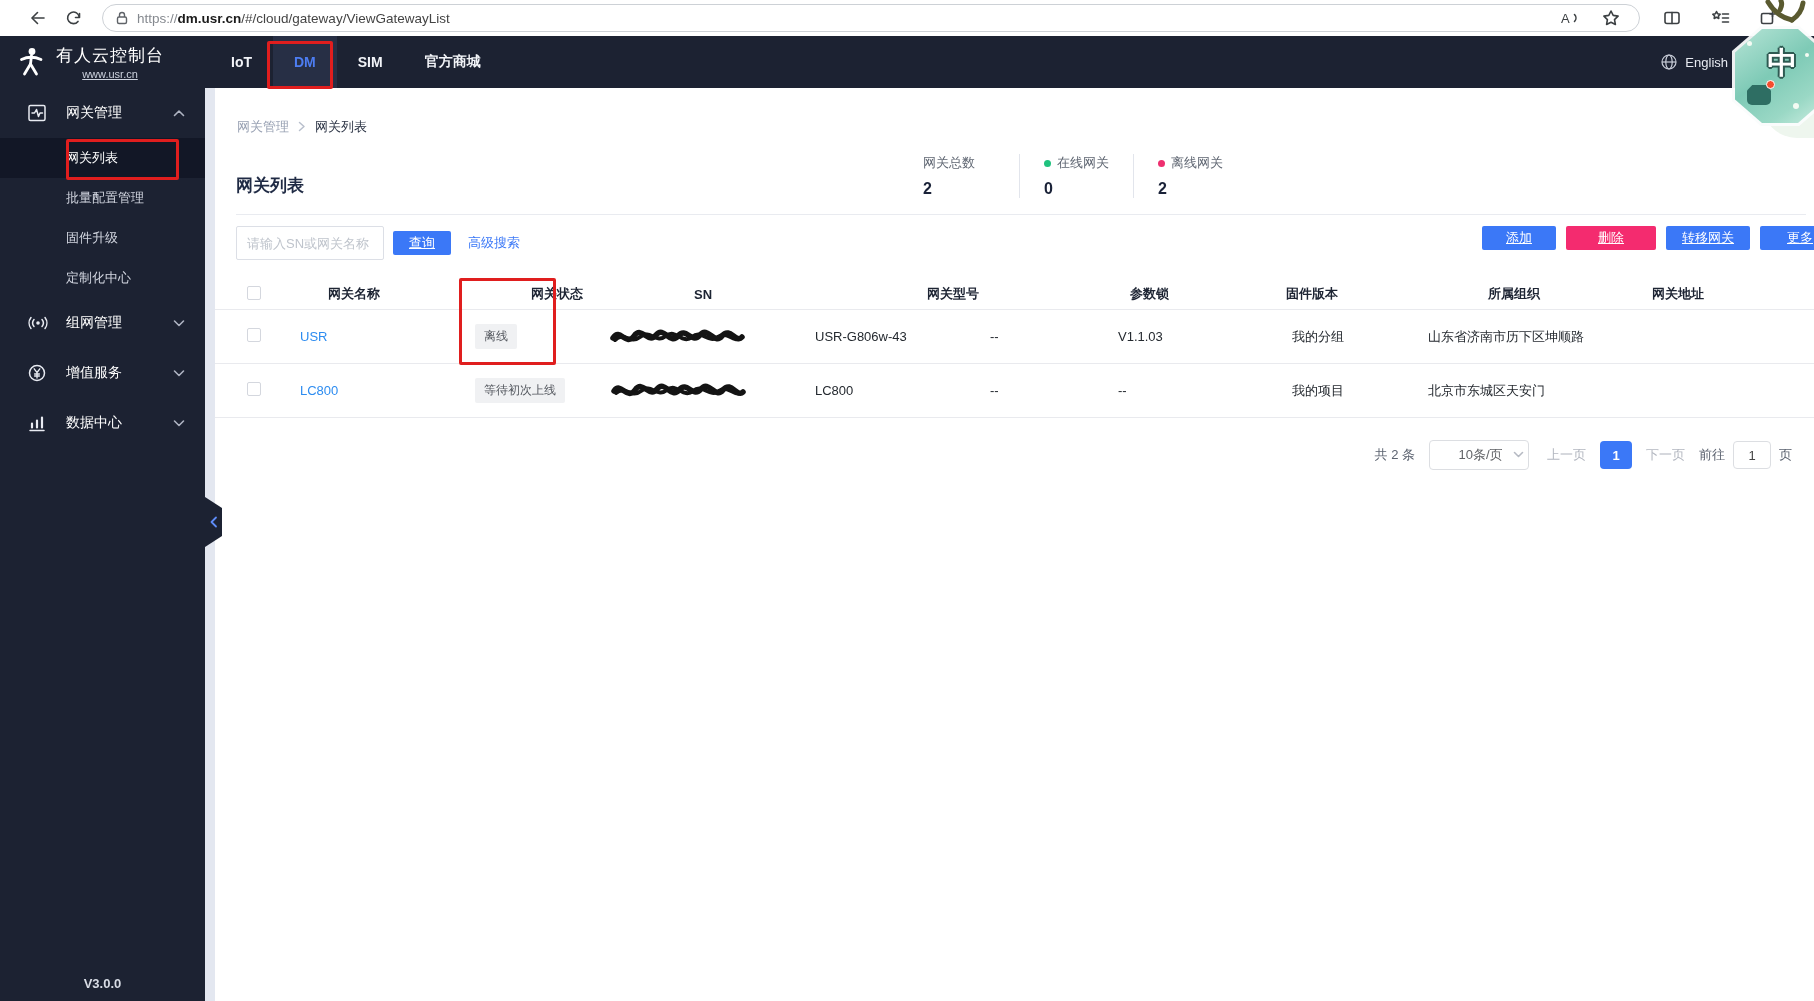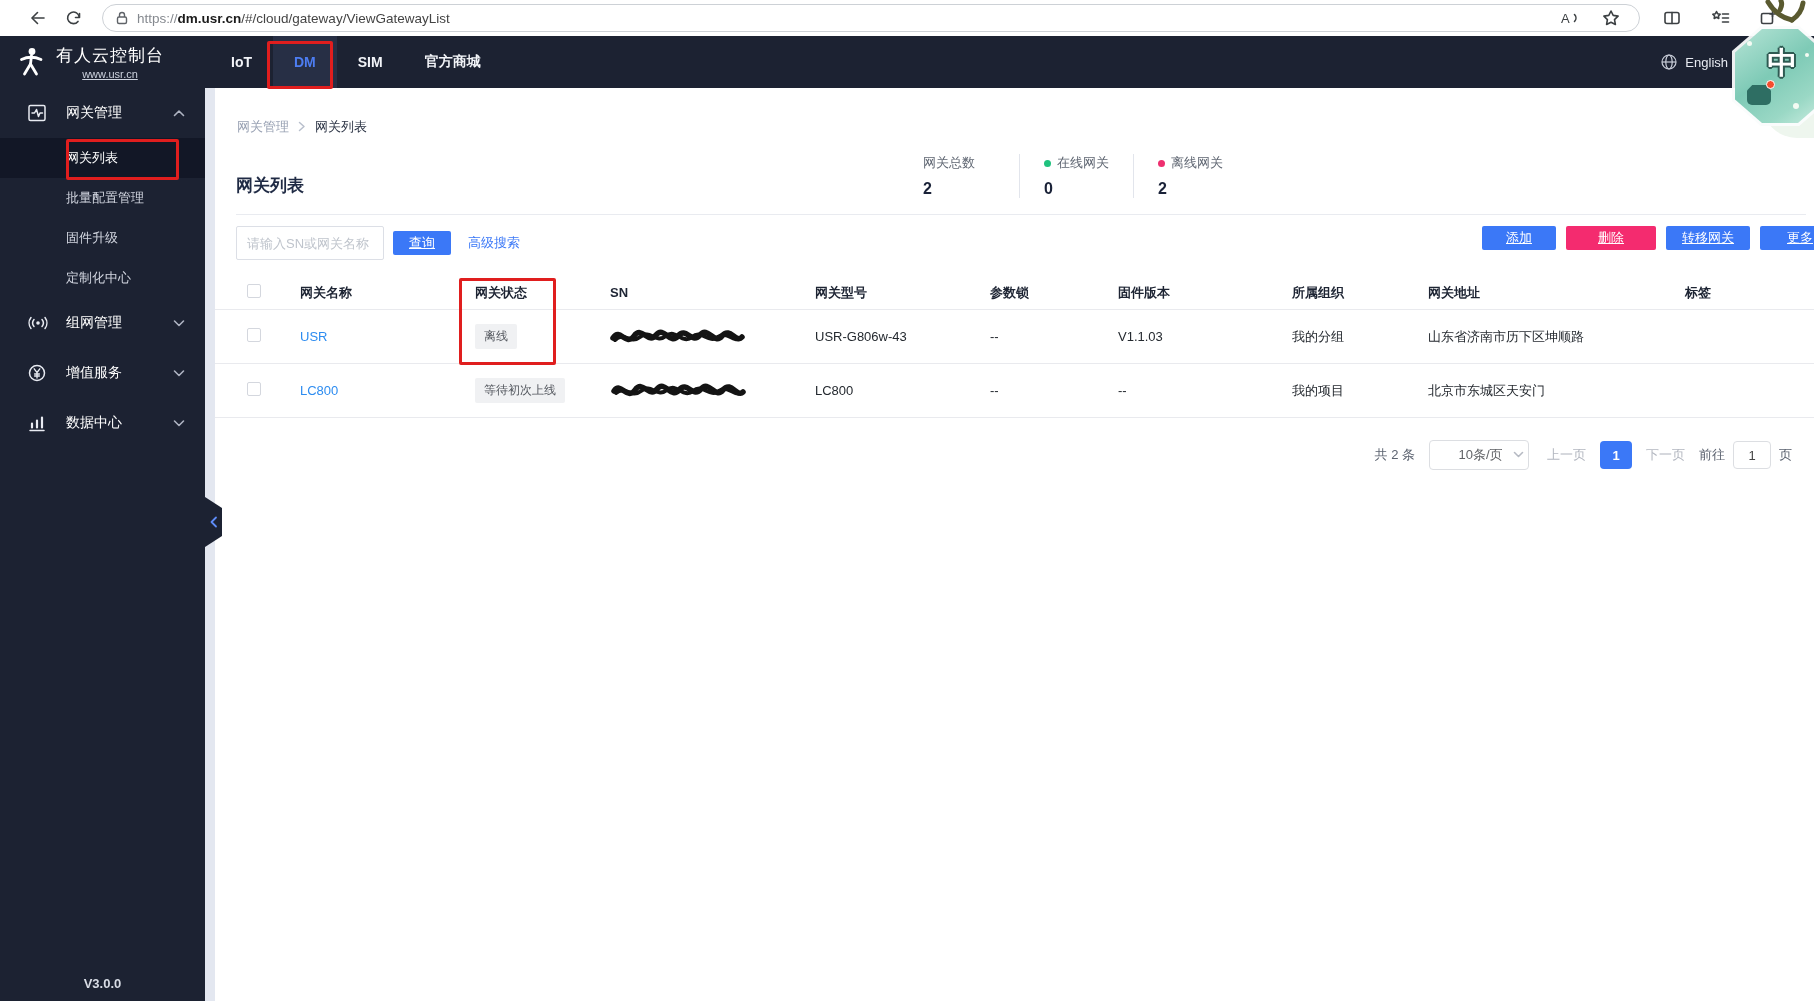--- a/index.html
+++ b/index.html
@@ -82,21 +82,21 @@
   .adv-link{color:#3b78f7;font-size:13px;margin-left:17px;cursor:pointer;}
   .actions{position:absolute;top:138px;left:1267px;display:flex;gap:10px;}
   .btn-add{width:74px;}
   .btn-del{width:90px;}
   .btn-transfer{width:84px;}
   .btn-more{width:80px;}
 
   .gw-table{position:absolute;top:188px;left:0;right:0;}
   .t-row{display:grid;grid-template-columns:53px 175px 135px 205px 175px 128px 174px 136px 257px 1fr;
     align-items:center;padding-left:32px;border-bottom:1px solid #e9eaee;}
-  .t-head{height:34px;font-size:13px;font-weight:bold;color:#1d2433;}
+  .t-head{height:34px;font-size:13px;font-weight:bold;color:#1d2433;gap:28px;}
   .t-data{height:54px;font-size:13px;color:#24292f;}
   .cb{width:14px;height:14px;border:1px solid #d4d7de;border-radius:2px;background:#fff;display:inline-block;cursor:pointer;}
   .link{color:#2d8cf0;text-decoration:none;cursor:pointer;}
   .tag{display:inline-block;padding:4px 9px;background:#f0f1f3;color:#53575e;font-size:12px;border-radius:2px;}
   .scribble svg{display:block;}
 
   .pagination{position:absolute;top:352px;right:22px;display:flex;align-items:center;
     font-size:13px;color:#5c6370;}
   .pg-total{margin-right:14px;}
   .pg-select{width:100px;height:30px;border:1px solid #dcdee2;border-radius:4px;display:flex;

